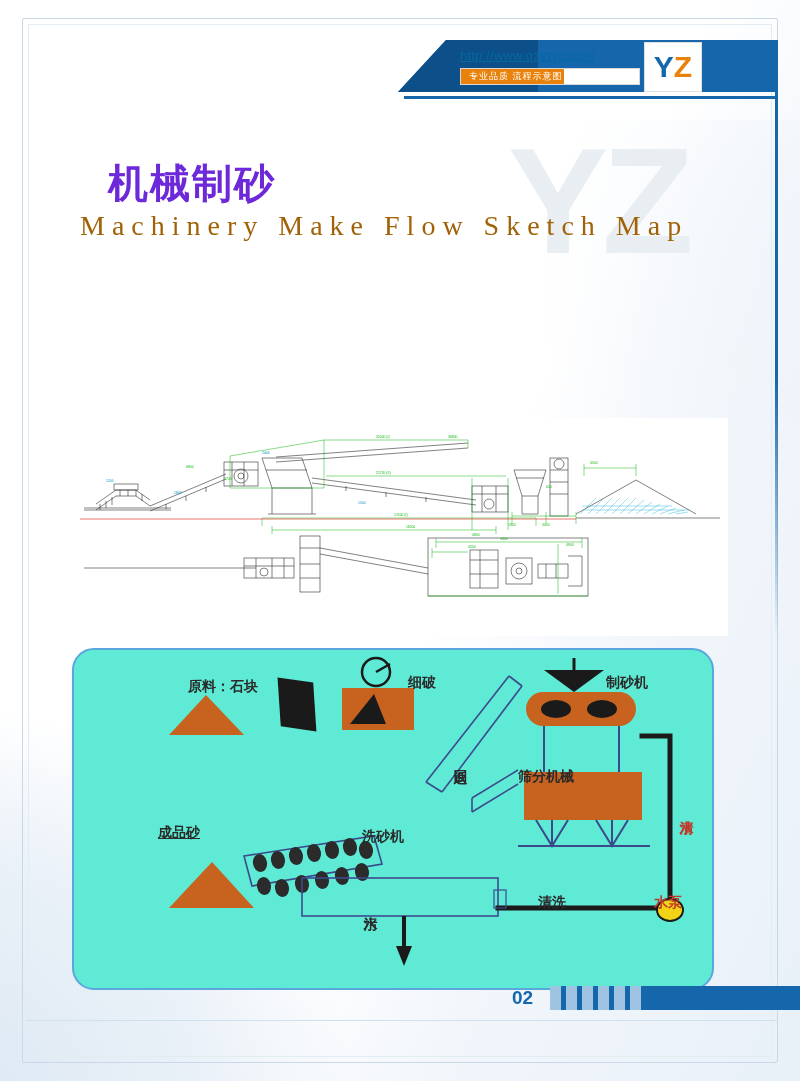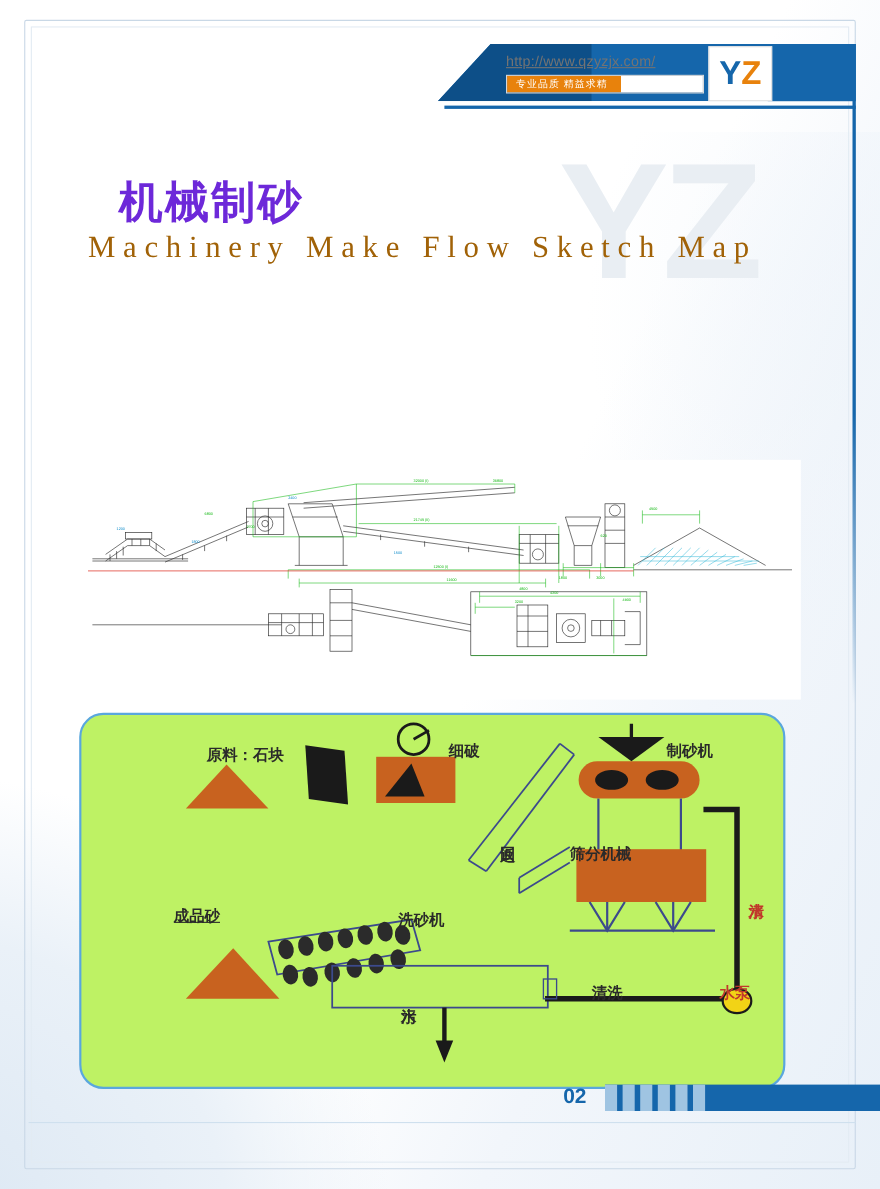--- a/index.html
+++ b/index.html
@@ -43,21 +43,21 @@
     background:#1566ab;
     clip-path:polygon(48px 0, 380px 0, 380px 52px, 0 52px);
   }
   .header-shape-dark{
     position:absolute;left:0;top:0;width:140px;height:52px;
     background:#0d4f88;
     clip-path:polygon(48px 0, 140px 0, 140px 52px, 0 52px);
   }
   .header-url{
     position:absolute;left:62px;top:8px;
-    color:#737373;font-size:13px;letter-spacing:.2px;
+    color:#0369a1;font-size:13px;letter-spacing:.2px;
     white-space:nowrap;
   }
   .header-sub{
     position:absolute;left:62px;top:28px;width:178px;height:15px;
     background:linear-gradient(90deg,#e8820c 0%,#e8820c 58%,#ffffff 58%,#ffffff 100%);
     border:1px solid #d8d8d8;
   }
   .header-sub span{
     position:absolute;left:8px;top:1px;font-size:9px;color:#ffffff;
     letter-spacing:1px;white-space:nowrap;
@@ -107,21 +107,21 @@
   
   .cad{
     position:absolute;left:76px;top:418px;width:652px;height:218px;
     background:#ffffff;
   }
   .cad svg{display:block;}
 
   
   .flow{
     position:absolute;left:72px;top:648px;width:638px;height:338px;
-    background:#bef264;border:2px solid #5aa7dd;border-radius:22px;
+    background:#5eead4;border:2px solid #5aa7dd;border-radius:22px;
     overflow:hidden;
   }
   .flow svg{display:block;}
   .flow-label{
     position:absolute;font-family:"DejaVu Sans",sans-serif;
     color:#2a2a2a;font-size:14px;font-weight:bold;white-space:nowrap;
   }
   .flow-label.red{color:#c0392b;}
   .flow-label.vert{writing-mode:vertical-rl;text-orientation:upright;}
 
@@ -149,21 +149,21 @@
 <div class="bg-swoosh2"></div>
 <div class="page-border"></div>
 <div class="page-border-inner"></div>
 
 <div class="header">
   <div class="header-tail"></div>
   <div class="header-shape"></div>
   <div class="header-shape-dark"></div>
   <a class="header-url" href="#">http://www.qzyzjx.com/</a>
   <div class="header-sub">
-    <span>专业品质  精益求精</span>
+    <span>专业品质  流程示意图</span>
   </div>
   <div class="logo-box">
     <span class="logo-y">Y</span>
       <span class="logo-z">Z</span>
   </div>
 </div>
 <div class="header-thin"></div>
 <div class="header-vline"></div>
 
 <div class="title-wrap">

